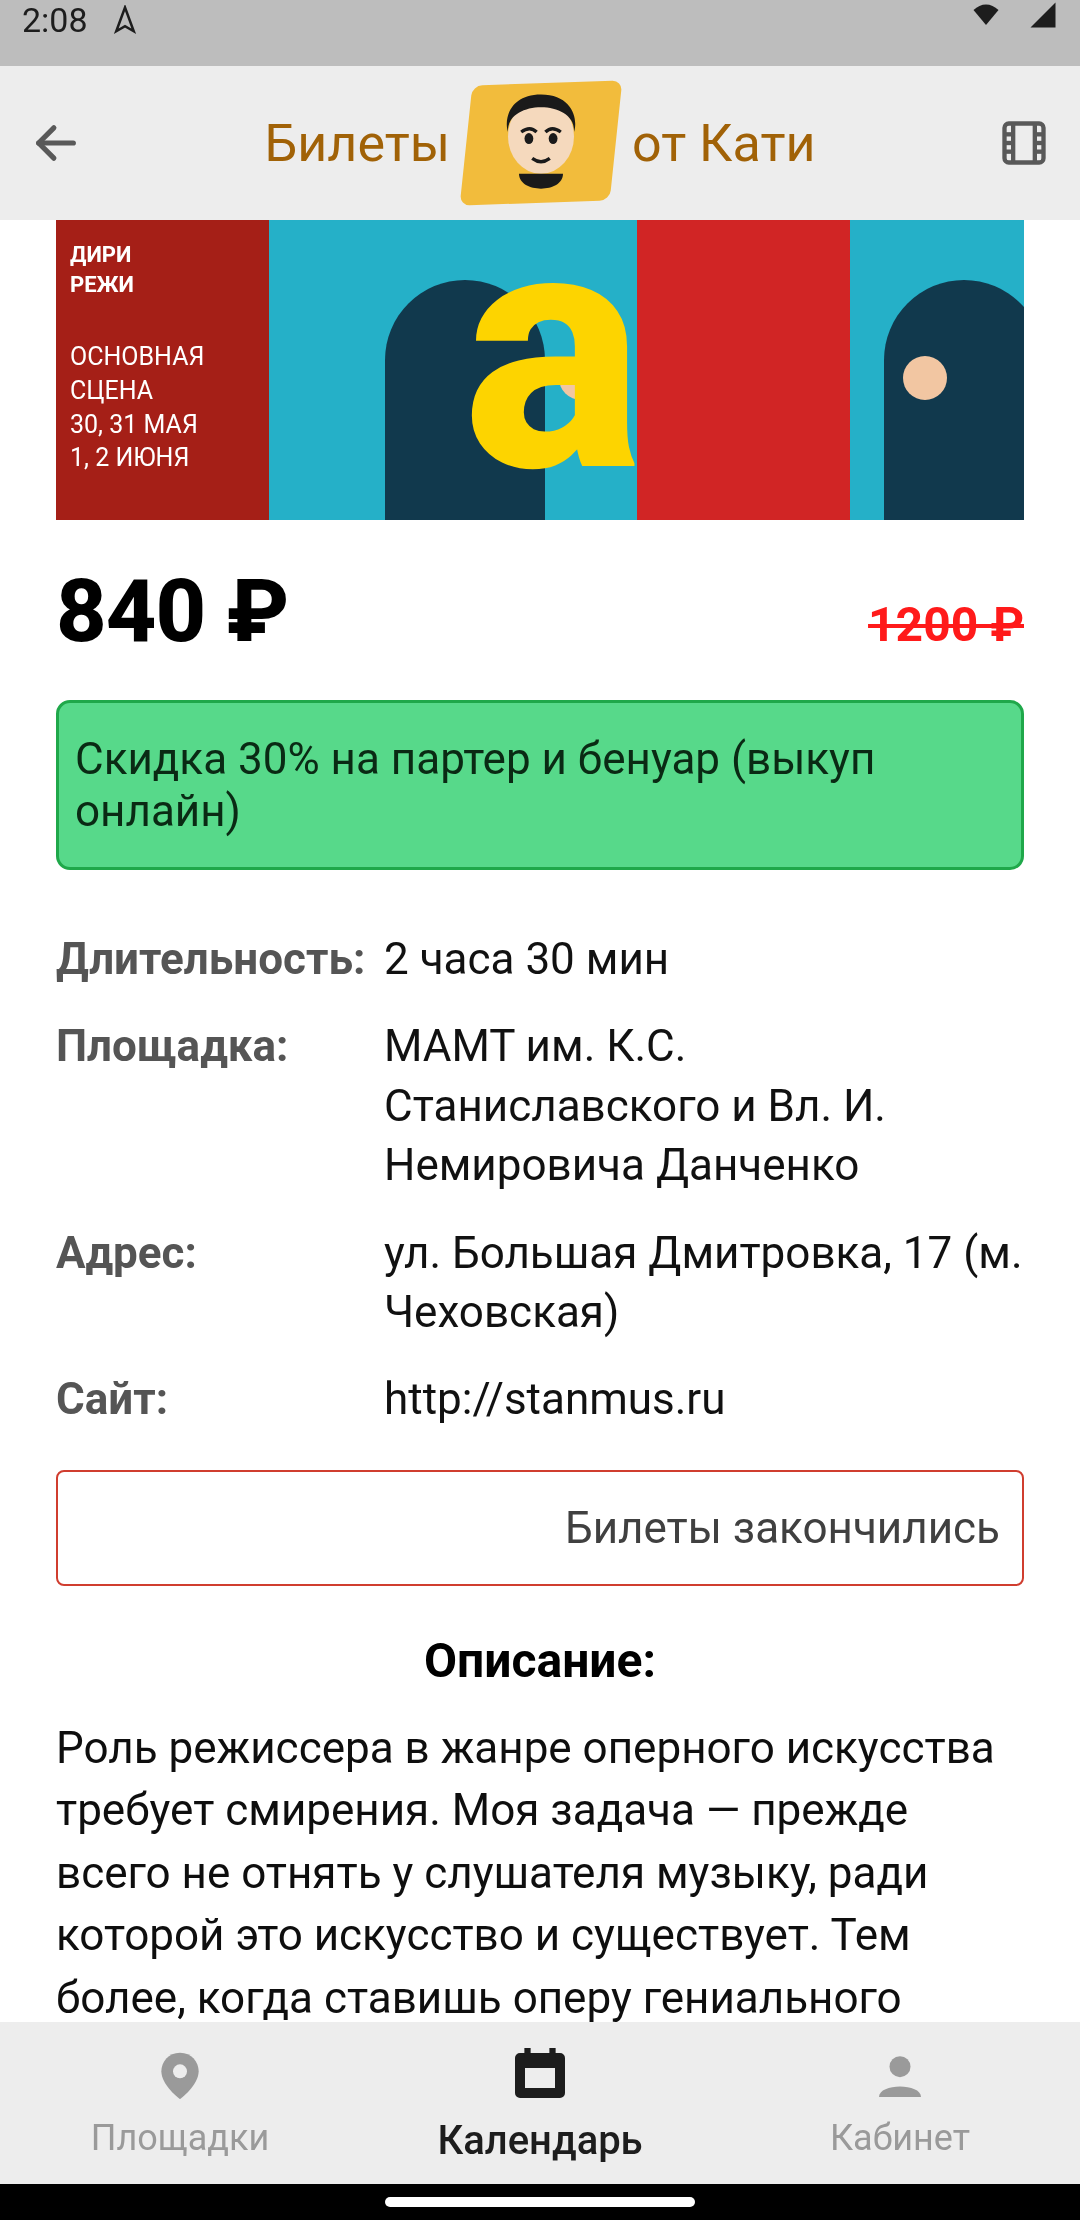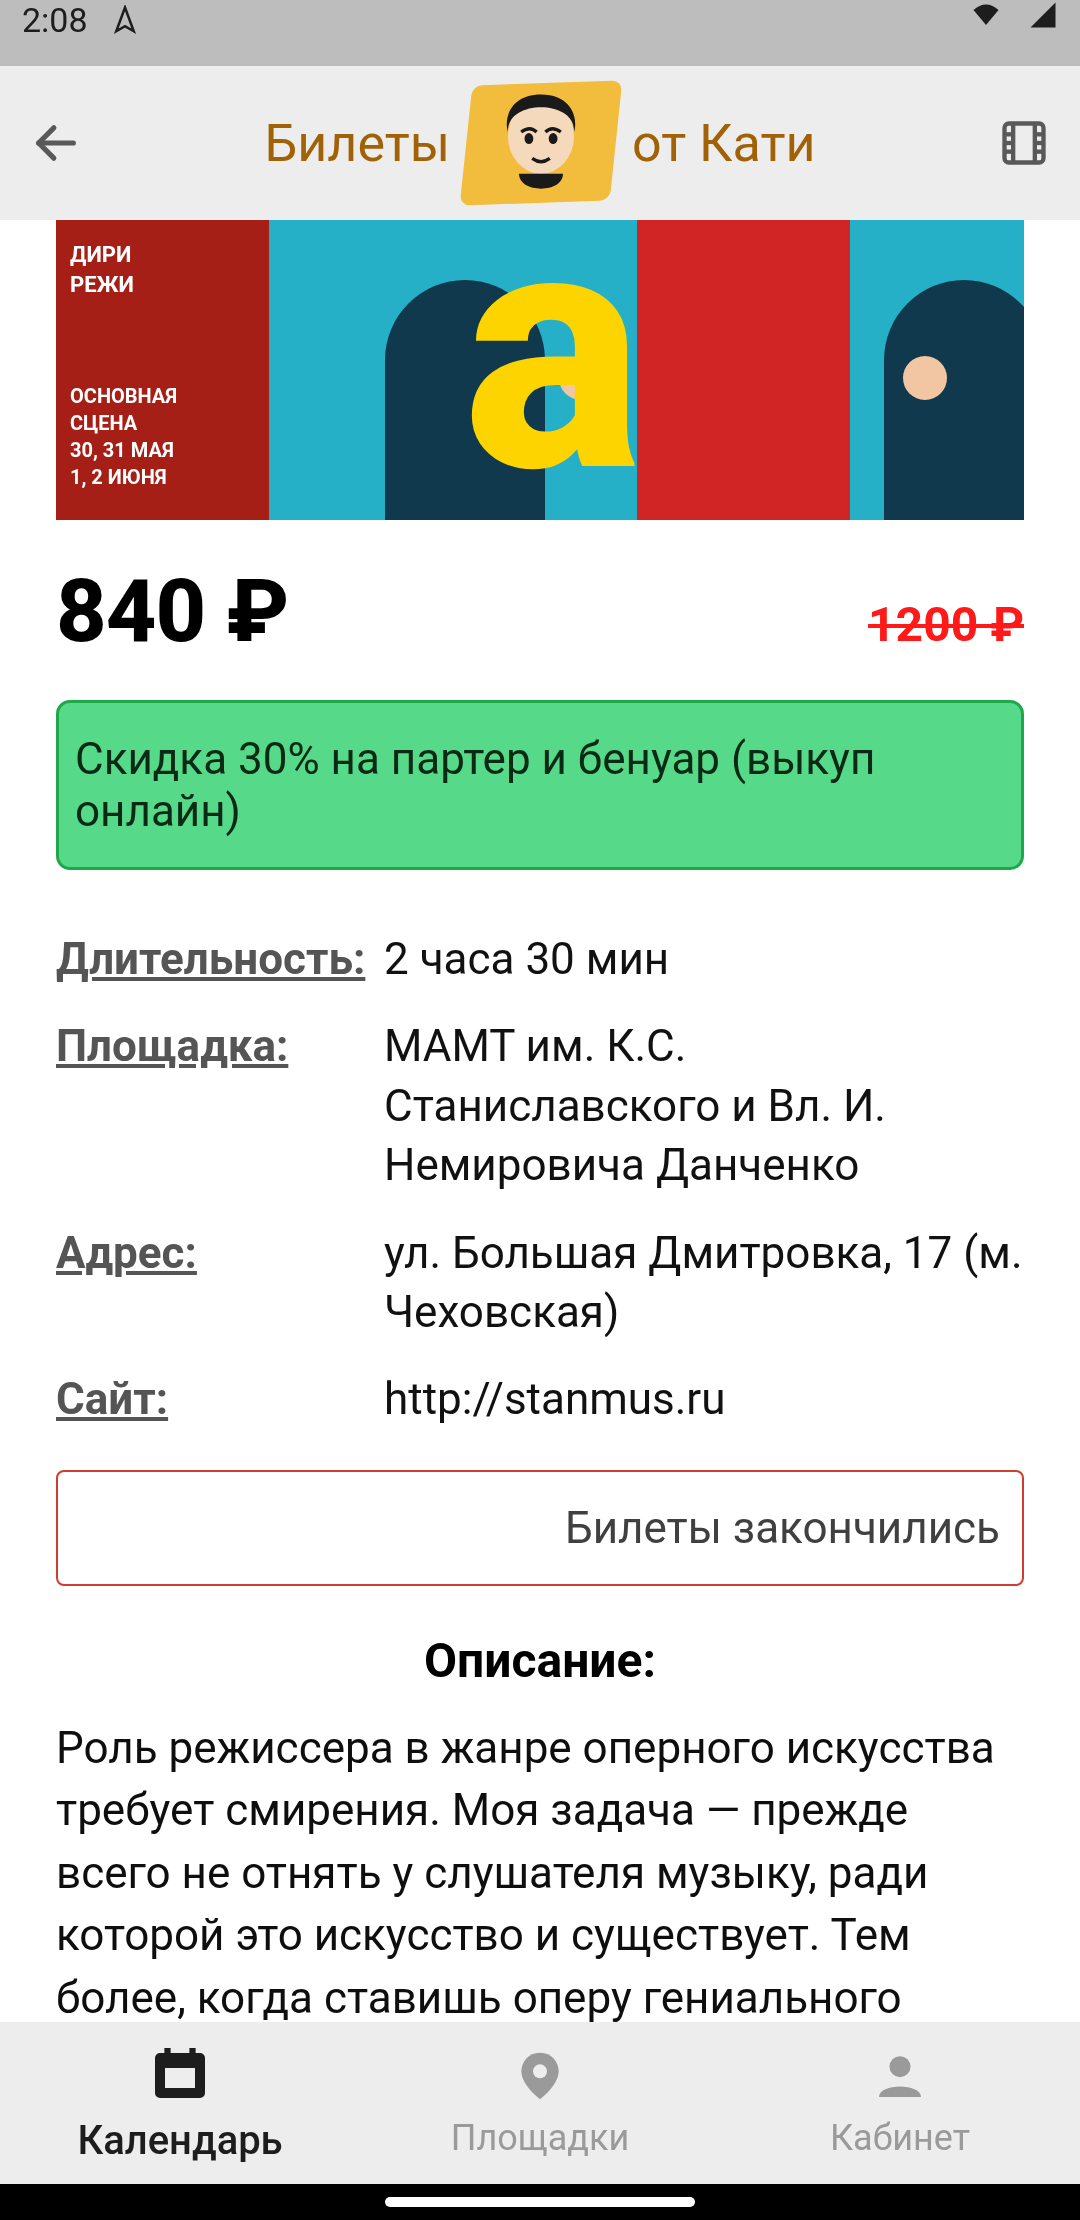--- a/index.html
+++ b/index.html
@@ -16,40 +16,40 @@
 .appbar .titlewrap { flex: 1; display: flex; align-items: center; justify-content: center; gap: 16px; font-size: 52px; color: #a16207; }
 .logo { width: 150px; height: 120px; position: relative; }
 .logo .bg { position: absolute; inset: 0; background: #f2bc3c; transform: skew(-6deg,-2deg); border-radius: 10px; }
 .logo .face { position: absolute; inset: 0; display: flex; align-items: center; justify-content: center; }
 .logo .face svg { width: 110px; height: 110px; }
 
 
 .hero { height: 300px; margin: 0 56px; position: relative; overflow: hidden; background: linear-gradient(90deg,#a51f17 0 22%,#25b0c8 22% 60%,#d12525 60% 82%,#25b0c8 82% 100%); }
 .hero-letter { position: absolute; left: 42%; top: -40px; font-size: 340px; font-weight: 800; color: #fdd400; line-height: 1; }
 .hero-text { position: absolute; left: 14px; top: 20px; color: #fff; font-weight: 700; font-size: 22px; line-height: 1.35; }
-.hero-text.small { top: 120px; font-size: 20px; font-weight: 700; margin-top: 43px; }
+.hero-text.small { top: 120px; font-size: 25px; font-weight: 400; }
 .hero-fig { position: absolute; width: 160px; height: 260px; bottom: -20px; background: #11394d; border-radius: 80px 80px 0 0; }
 .hero-fig.f1 { left: 34%; }
 .hero-fig.f2 { right: -20px; }
 .hero-hand { position:absolute; width:44px; height:44px; background:#f2c6a2; border-radius:50%; bottom:120px; }
 .hero-hand.h1 { left: 52%; }
 .hero-hand.h2 { right: 8%; }
 
 
 .pricebar { display: flex; justify-content: space-between; align-items: baseline; padding: 28px 56px 10px; }
 .price { font-size: 88px; font-weight: 800; color: #000; letter-spacing: -1px; }
 .price-old { font-size: 48px; font-weight: 700; color: #ff1a1a; text-decoration: line-through; margin-top: 48px; }
 
 
 .discount { margin: 28px 56px; border: 3px solid #1fa84a; background: #57d98a; border-radius: 14px; padding: 30px 16px; font-size: 44px; color: #0a2a14; }
 
 
 .details { padding: 18px 56px 0; }
 .row { display: grid; grid-template-columns: 318px 1fr; gap: 10px; padding: 14px 0; font-size: 44px; line-height: 1.35; }
-.row .label { font-weight: 700; color: #555; text-decoration: underline; }
+.row .label { font-weight: 700; color: #555; }
 .row .value { color: #111; }
 .row .link { color: #111; }
 
 
 .soldout { margin: 26px 56px; border: 2px solid #d03d2f; border-radius: 8px; padding: 30px 22px; font-size: 44px; color: #404040; text-align: right; }
 
 
 .desc { padding: 20px 56px 0; }
 .desc h2 { text-align: center; font-size: 48px; font-weight: 700; margin-bottom: 28px; }
 .desc p { font-size: 44px; line-height: 1.42; color: #0e0e0e; margin-bottom: 44px; }
@@ -178,43 +178,43 @@
 
   <div class="desc">
     <h2>Описание:</h2>
     <p>Роль режиссера в жанре оперного искусства требует смирения. Моя задача — прежде всего не отнять у слушателя музыку, ради которой это искусство и существует. Тем более, когда ставишь оперу гениального композитора.</p>
 
   </div>
 
 </div>
 
 <div class="bottomnav">
+  <div class="navitem">
+    <span>
+      <svg width="56" height="56" viewBox="0 0 24 24" fill="#9a9a9a">
+          <path d="M12 2 C7 2 4 6 4 10 C4 16 12 22 12 22 C12 22 20 16 20 10 C20 6 17 2 12 2 Z"></path>
+          <circle cx="12" cy="10" r="3" fill="#ededed"></circle>
+        </svg>
+    </span>
+    <span>Площадки</span>
+  </div>
   <div class="navitem active">
     <span>
       <svg width="60" height="60" viewBox="0 0 24 24" fill="none" stroke="#1d1d1d" stroke-width="2">
           <rect x="3" y="5" width="18" height="16" rx="1" fill="#1d1d1d"></rect>
           <rect x="5" y="9" width="14" height="10" fill="#ededed"></rect>
           <line x1="7" y1="2" x2="7" y2="6" stroke-width="2.5"></line>
           <line x1="17" y1="2" x2="17" y2="6" stroke-width="2.5"></line>
         </svg>
     </span>
     <span>Календарь</span>
   </div>
   <div class="navitem">
     <span>
       <svg width="56" height="56" viewBox="0 0 24 24" fill="#9a9a9a">
-          <path d="M12 2 C7 2 4 6 4 10 C4 16 12 22 12 22 C12 22 20 16 20 10 C20 6 17 2 12 2 Z"></path>
-          <circle cx="12" cy="10" r="3" fill="#ededed"></circle>
-        </svg>
-    </span>
-    <span>Площадки</span>
-  </div>
-  <div class="navitem">
-    <span>
-      <svg width="56" height="56" viewBox="0 0 24 24" fill="#9a9a9a">
           <circle cx="12" cy="8" r="4.5"></circle>
           <path d="M3 21 C3 15 21 15 21 21 Z"></path>
         </svg>
     </span>
     <span>Кабинет</span>
   </div>
 </div>
 
 <div class="androidnav">
   <div class="pill"></div>

